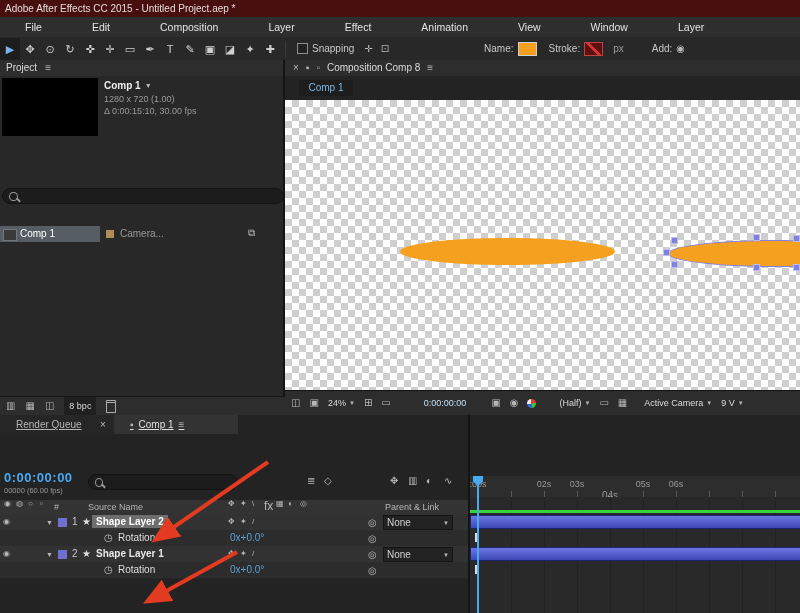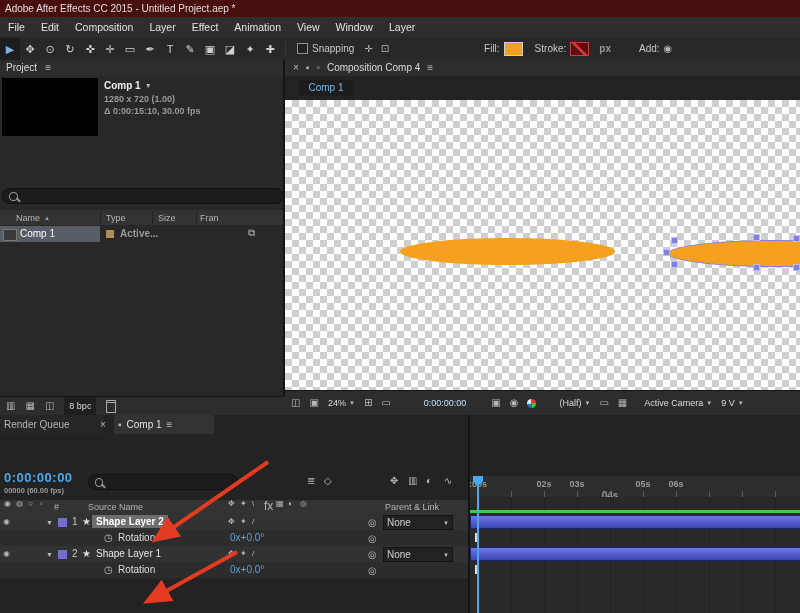--- a/index.html
+++ b/index.html
@@ -2,25 +2,25 @@
 <html style="--accent-orange: #f5a11f; --stroke-red: #8f1f1f; --timecode-blue: #47a9f0; --value-blue: #5f9fd6; --cache-green: #37d23c; --layer-bar-blue: #4a57c8; --arrow-red: #e23b22; --selection-purple: #8080e0;"><head>
 <meta charset="utf-8">
 <style>
   html,body{margin:0;padding:0;background:#111;}
   #app{position:relative;width:800px;height:613px;background:#141414;overflow:hidden;
        font-family:"Liberation Sans","DejaVu Sans",sans-serif;font-size:10px;color:#c8c8c8;
        -webkit-user-select:none;user-select:none;}
   .abs{position:absolute;}
   .hrow{display:flex;align-items:center;}
   .icon{display:inline-block;text-align:center;color:#b8b8b8;font-size:10px;line-height:1;}
-  .dim{color:#9a9a9a;font-weight:bold;}
+  .dim{color:#9a9a9a;}
   
   .titlebar{background:#47100f;color:#e6dada;font-size:10px;line-height:17px;padding-left:5px;}
   .menubar{background:#2e2e2e;line-height:20px;color:#e3e3e3;font-size:10.5px;display:flex;}
-  .menu-item{padding:0 8px;cursor:default;}
+  .menu-item{padding:0 25px;cursor:default;}
   .toolbar{background:#282828;border-bottom:1px solid #121212;display:flex;align-items:center;}
   .tool{width:20px;height:22px;line-height:22px;text-align:center;color:#cfcfcf;font-size:11px;}
   .tool.active{background:#1d1d1d;color:#7ab4e8;}
   .vsep{width:1px;height:16px;background:#3a3a3a;margin:0 5px;}
   .checkbox{width:9px;height:9px;border:1px solid #8f8f8f;background:#222;display:inline-block;margin-right:4px;}
   .swatch-fill{width:17px;height:12px;background:var(--accent-orange,#f5a11f);border:1px solid #cfcfcf;display:inline-block;}
   .swatch-stroke{width:17px;height:12px;border:1px solid #c24040;display:inline-block;
      background:linear-gradient(45deg,#5c0f0f 44%,#d23333 44%,#d23333 56%,#5c0f0f 56%);}
   
   .panel{background:#282828;}
@@ -41,21 +41,21 @@
   .tc-big{color:var(--timecode-blue,#47a9f0);font-size:13px;font-weight:bold;letter-spacing:.5px;}
   .value-blue{color:var(--value-blue,#5f9fd6);}
   .layer-row{background:#323232;border-bottom:1px solid #262626;}
   .prop-row{background:#2c2c2c;border-bottom:1px solid #262626;}
   .name-sel{background:#6e6e6e;color:#fff;padding:0 4px;font-weight:bold;}
   .bar{background:linear-gradient(#6d77e2,#3c48b6);border:1px solid #1c2470;border-radius:1px;}
   .cachebar{background:var(--cache-green,#37d23c);}
   .playhead-line{background:var(--timecode-blue,#47a9f0);}
   .flag{background:var(--timecode-blue,#47a9f0);clip-path:polygon(0 0,100% 0,100% 55%,50% 100%,0 55%);}
   .trash{width:8px;height:9px;border:1px solid #aaa;border-top:3px double #aaa;border-radius:1px;display:inline-block;}
-  .tab{height:19px;line-height:19px;display:flex;align-items:center;gap:5px;padding:0 4px;}
+  .tab{height:19px;line-height:19px;display:flex;align-items:center;gap:5px;padding:0 16px;text-decoration:underline;}
 </style>
 </head>
 <body>
 
 <div id="app">
 
   <div class="abs titlebar" style="left:0;top:0;width:800px;height:17px">
     <span>Adobe After Effects CC 2015 - Untitled Project.aep *</span>
   </div>
 
@@ -86,21 +86,21 @@
     <span class="tool">◪</span>
     <span class="tool">✦</span>
     <span class="tool">✚</span>
     <span class="vsep"></span>
     <span class="hrow" style="margin-left:6px">
       <span class="checkbox"></span>
       <span>Snapping</span>
     </span>
     <span class="icon" style="margin-left:10px">✛</span>
     <span class="icon" style="margin-left:8px">⊡</span>
-    <span style="margin-left:95px">Fill:</span>
+    <span style="margin-left:95px">Name:</span>
     <span class="swatch-fill" style="margin-left:4px"></span>
     <span style="margin-left:12px">Stroke:</span>
     <span class="swatch-stroke" style="margin-left:4px"></span>
     <span class="dim" style="margin-left:10px">px</span>
     <span style="margin-left:28px">Add:</span>
     <span class="icon" style="margin-left:4px">◉</span>
   </div>
 
   <div class="abs panel" style="left:0;top:60px;width:283px;height:354px">
     <div class="panel-header hrow" style="padding-left:6px;gap:8px">
@@ -113,55 +113,45 @@
       <span class="icon" style="font-size:7px">▼</span>
     </div>
     <div class="abs dim" style="left:104px;top:34px;font-size:9px">1280 x 720 (1.00)</div>
     <div class="abs dim" style="left:104px;top:46px;font-size:9px">Δ 0:00:15:10, 30.00 fps</div>
 
     <div class="abs searchbox" style="left:2px;top:128px;width:268px;height:14px">
       <span class="mag"></span>
       <input style="">
     </div>
 
-    <div class="abs colhead hrow" style="left:0;top:150px;width:283px;height:15px">
-      <span style="margin-left:16px">Name</span>
-      <span class="icon" style="font-size:6px;margin-left:4px;color:#6fb3e0">▲</span>
-      <span style="position:absolute;left:106px">Type</span>
-      <span style="position:absolute;left:158px">Size</span>
-      <span style="position:absolute;left:200px">Fran</span>
-      <span class="abs" style="left:100px;top:1px;width:1px;height:13px;background:#222"></span>
-      <span class="abs" style="left:152px;top:1px;width:1px;height:13px;background:#222"></span>
-      <span class="abs" style="left:196px;top:1px;width:1px;height:13px;background:#222"></span>
-    </div>
 
     <div class="abs" style="left:0;top:166px;width:283px;height:16px">
       <span class="abs" style="left:0;top:0;width:100px;height:16px;background:#565d64"></span>
       <span class="abs" style="left:3px;top:3px;width:12px;height:10px;background:#3a3a3a;border:1px solid #777"></span>
       <span class="abs" style="left:20px;top:1px;line-height:14px;color:#fff">Comp 1</span>
       <span class="abs" style="left:106px;top:4px;width:8px;height:8px;background:#b08d57"></span>
-      <span class="abs dim" style="left:120px;top:1px;line-height:14px">Active...</span>
+      <span class="abs dim" style="left:120px;top:1px;line-height:14px">Camera...</span>
       <span class="abs icon" style="left:248px;top:2px">⧉</span>
     </div>
 
     <div class="abs panel-header hrow" style="left:0;top:336px;width:283px;height:18px;border-top:1px solid #151515;gap:10px;padding-left:6px">
       <span class="icon">▥</span>
       <span class="icon">▦</span>
       <span class="icon">◫</span>
       <span style="background:#1f1f1f;padding:1px 5px;font-size:9px">8 bpc</span>
       <span class="trash"></span>
     </div>
   </div>
 
   <div class="abs panel" style="left:285px;top:60px;width:515px;height:354px">
     <div class="panel-header hrow" style="gap:7px;padding-left:8px">
       <span class="icon">×</span>
       <span class="icon">▪</span>
       <span class="icon">▫</span>
-      <span>Composition Comp 4</span>
+      <span>Composition Comp 8</span>
       <span class="icon">≡</span>
     </div>
     <div class="abs" style="left:0;top:16px;width:515px;height:24px;background:#232323">
       <span class="abs" style="left:14px;top:4px;width:54px;height:16px;line-height:16px;text-align:center;background:#1d1d1d;color:#7ab8e8">Comp 1</span>
     </div>
 
     <div class="abs checker" style="left:0;top:40px;width:515px;height:290px;overflow:hidden">
       <div class="ellipse abs" style="left:115px;top:138px;width:215px;height:27px"></div>
       <div class="ellipse abs" style="left:383px;top:140px;width:215px;height:25px;border:1px solid #8080e0"></div>
       <span class="handle" style="left:378px;top:149px"></span>
@@ -268,21 +258,21 @@
       <span class="abs value-blue" style="left:230px">0x+0.0°</span>
       <span class="abs icon" style="left:368px;top:4px">◎</span>
     </div>
 
     <div class="abs layer-row" style="left:0;top:131px;width:468px;height:16px;line-height:16px">
       <span class="abs icon" style="left:3px;font-size:8px;top:4px">◉</span>
       <span class="abs icon" style="left:46px;font-size:7px;top:5px">▼</span>
       <span class="abs" style="left:58px;top:4px;width:9px;height:9px;background:#6f6fd0"></span>
       <span class="abs" style="left:72px">2</span>
       <span class="abs" style="left:82px;color:#ddd">★</span>
-      <span class="abs" style="left:96px;color:#e8e8e8;font-weight:normal">Shape Layer 1</span>
+      <span class="abs" style="left:96px;color:#e8e8e8;font-weight:bold">Shape Layer 1</span>
       <span class="abs icon" style="left:228px;font-size:8px;top:4px">✥</span>
       <span class="abs icon" style="left:240px;font-size:8px;top:4px">✦</span>
       <span class="abs icon" style="left:252px;font-size:8px;top:4px">/</span>
       <span class="abs icon" style="left:368px;top:4px">◎</span>
       <span class="abs dropdown" style="left:383px;top:1px;width:62px">
         <span>None</span>
         <span class="icon" style="font-size:6px">▼</span>
       </span>
     </div>
 

